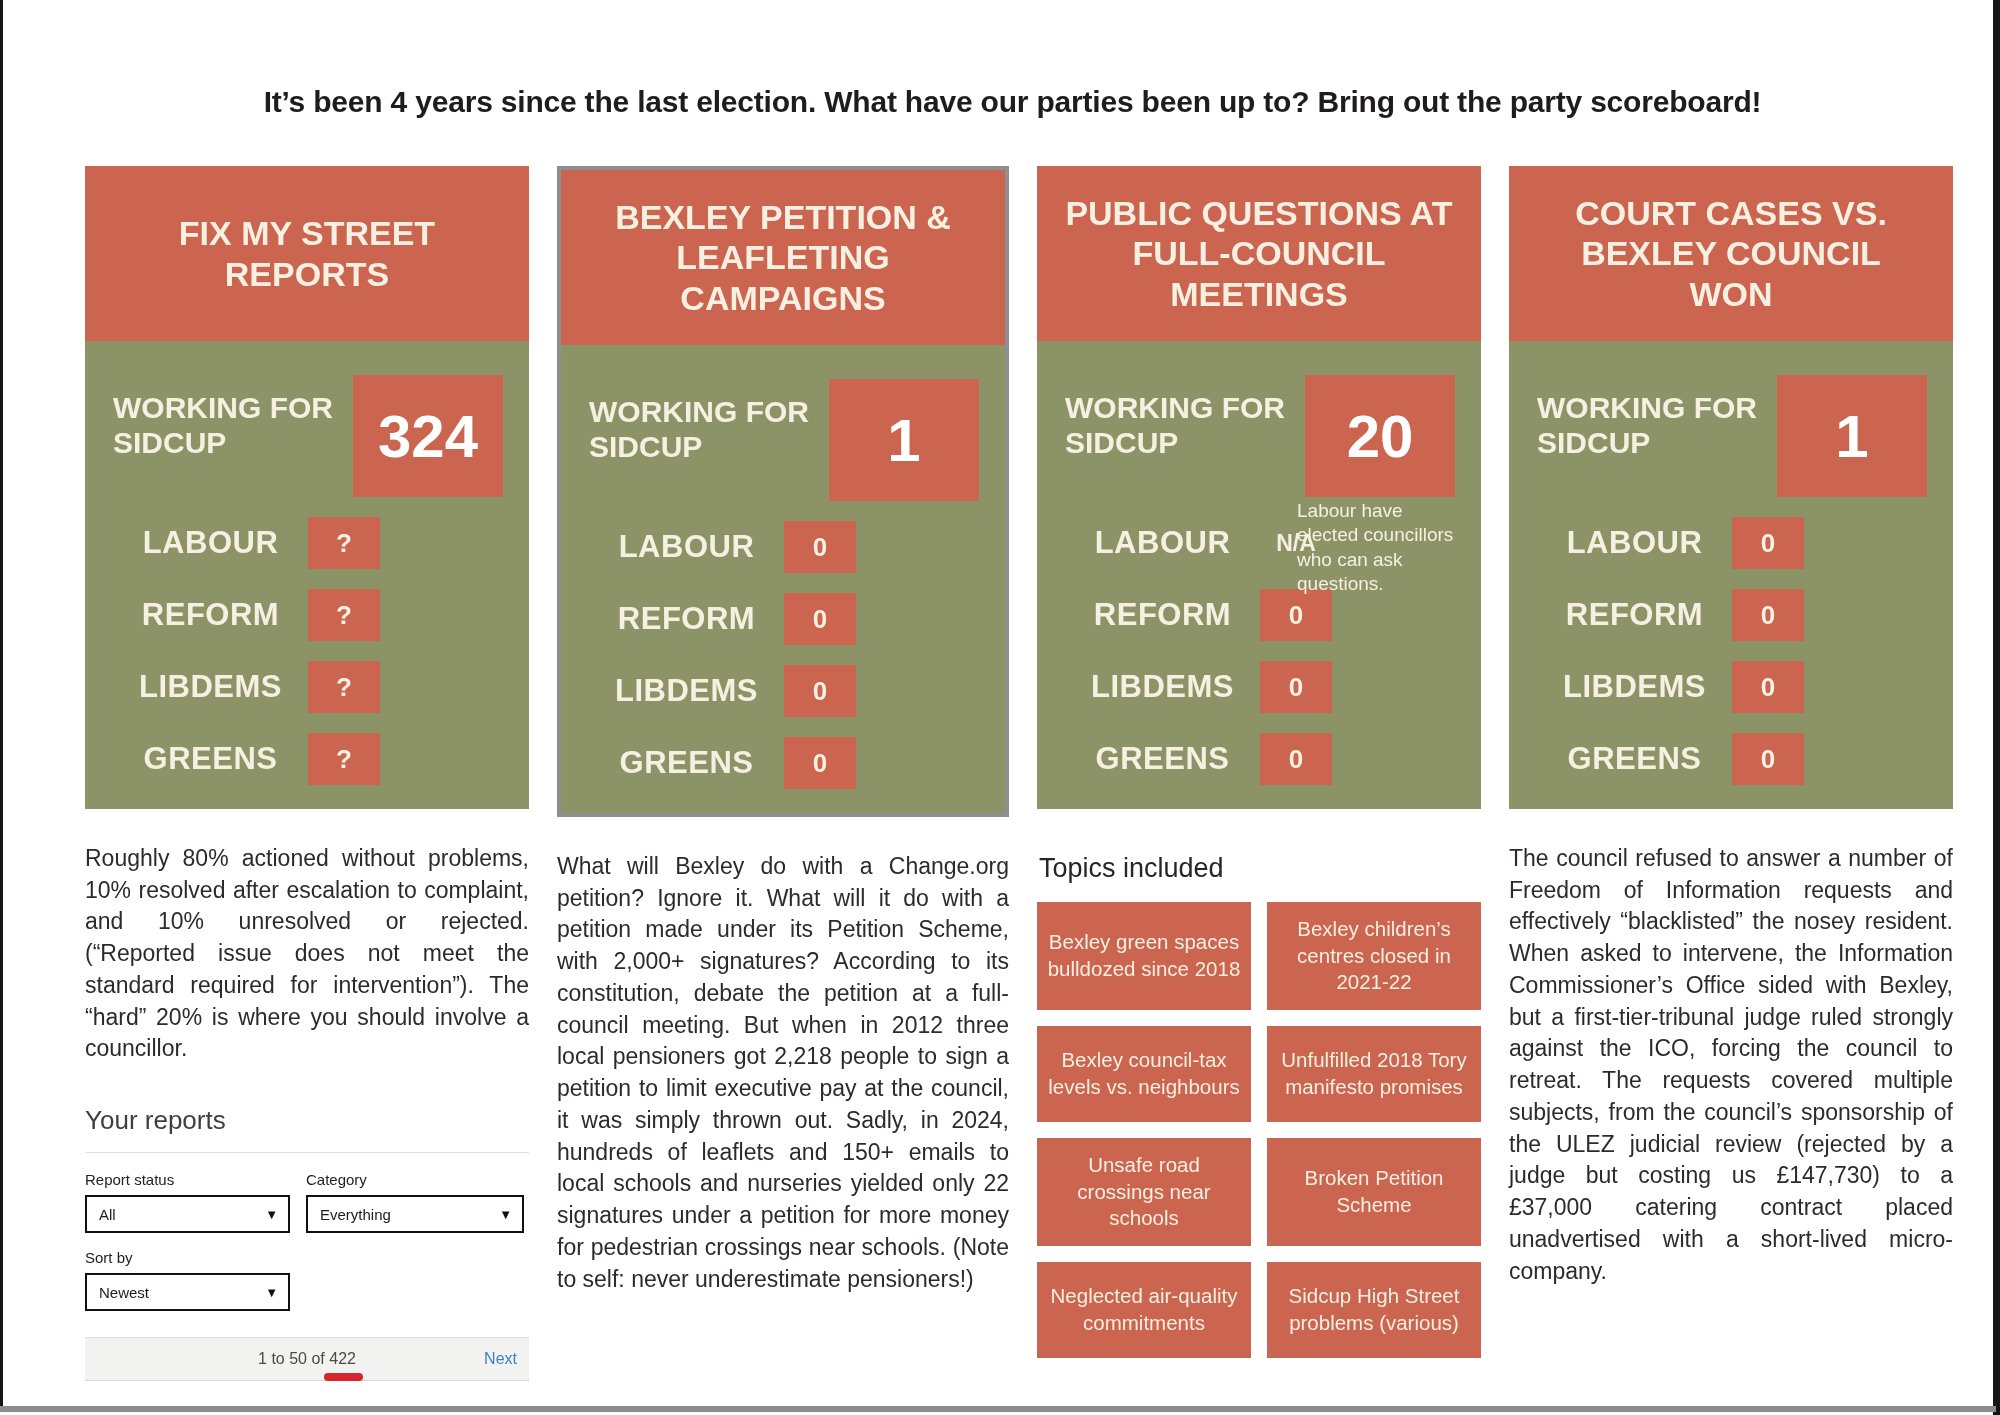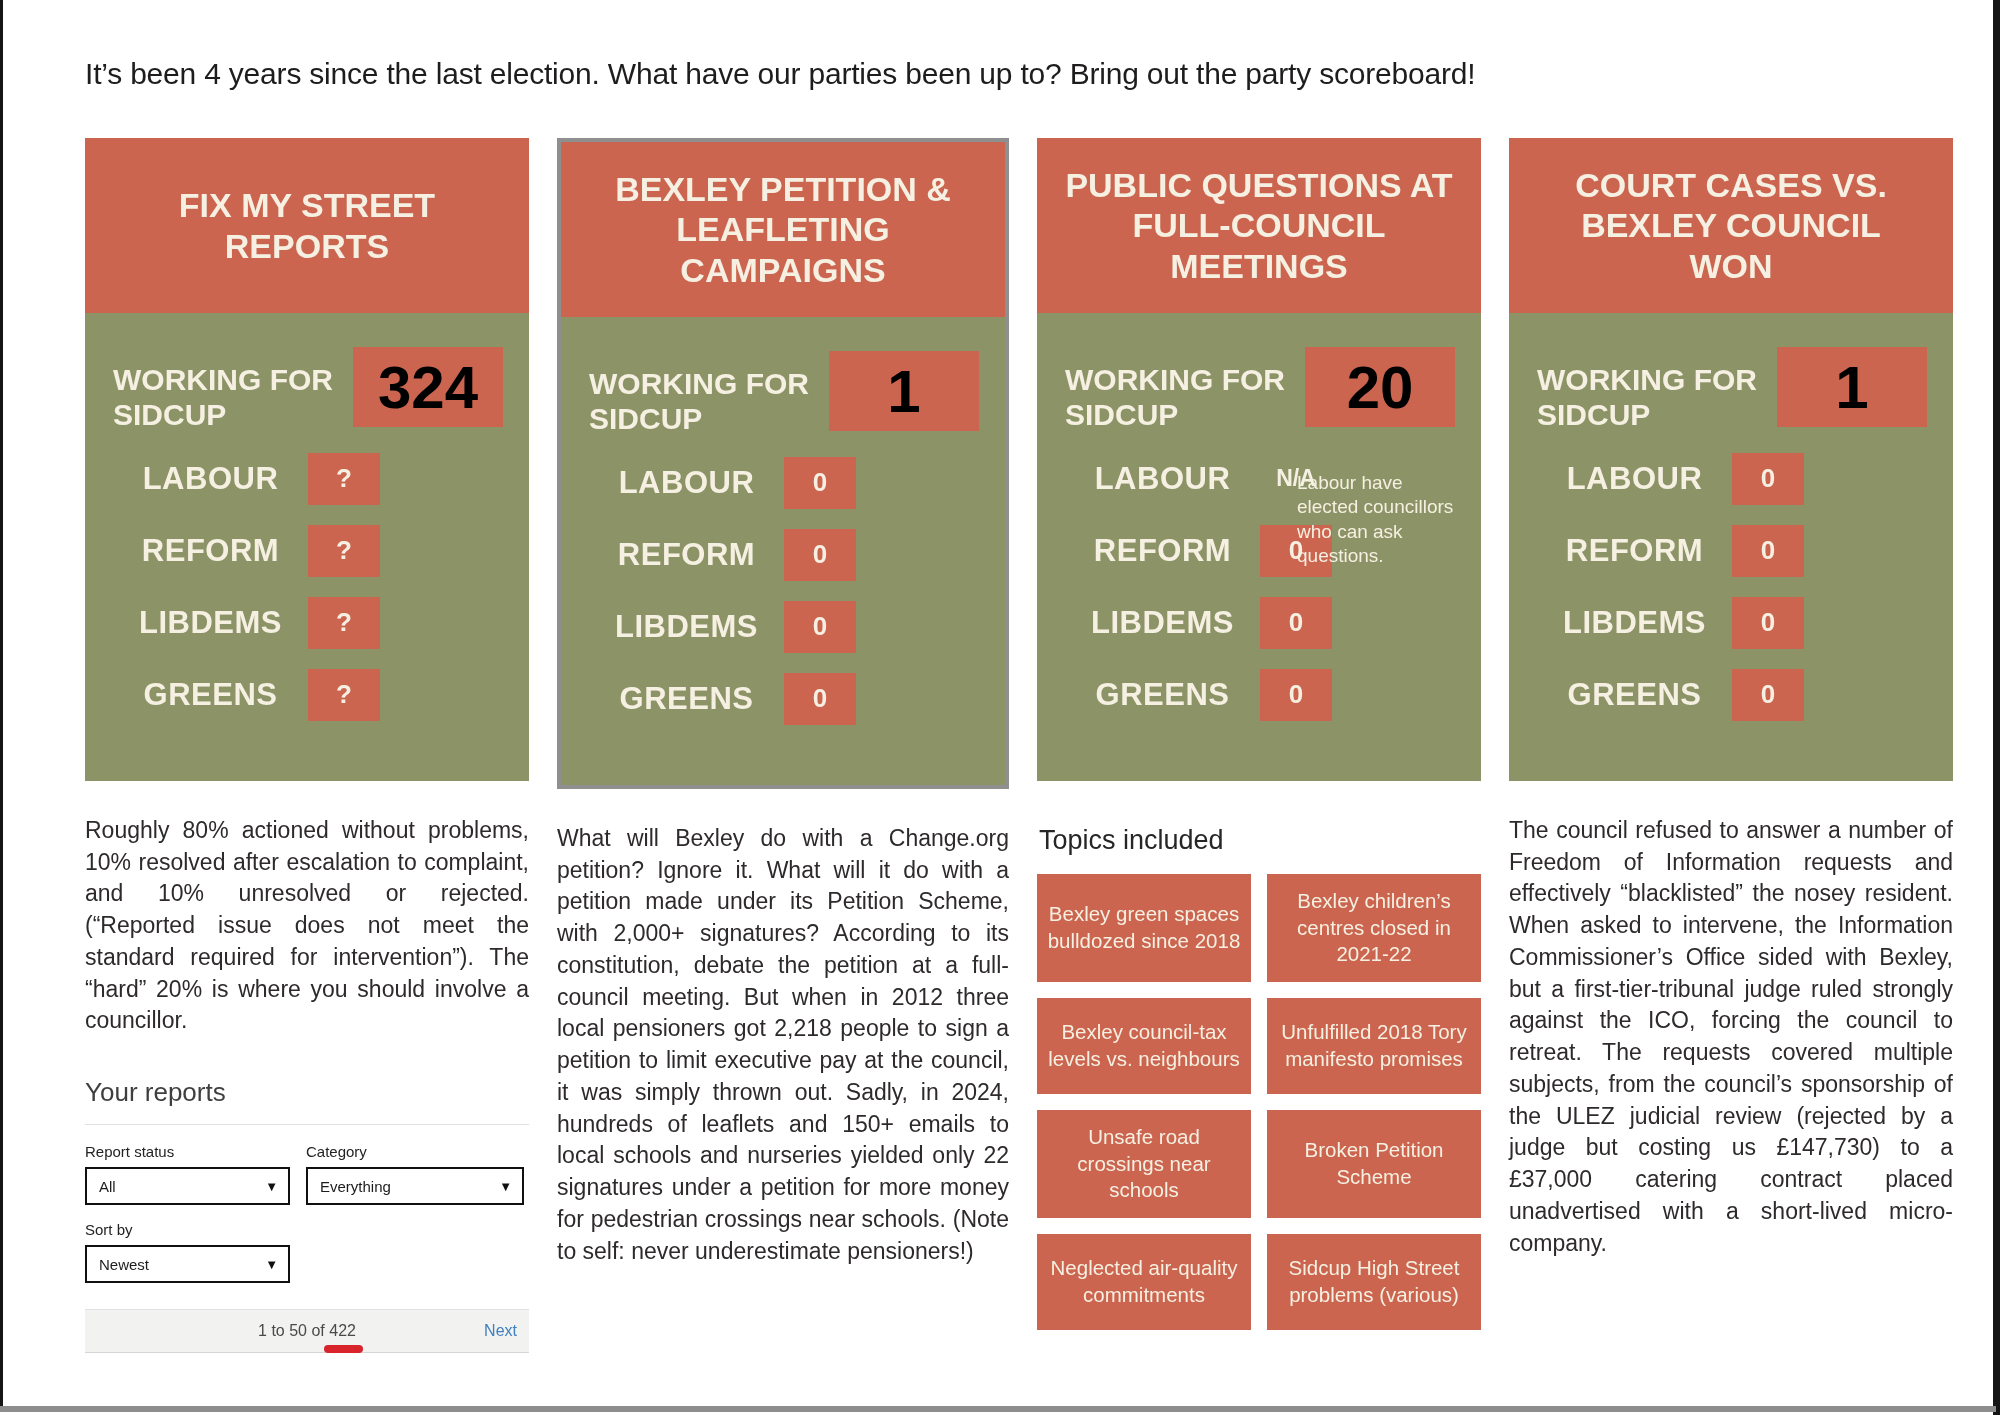--- a/index.html
+++ b/index.html
@@ -4,34 +4,34 @@
 <style>
   * { margin:0; padding:0; box-sizing:border-box; }
   body { background:#ffffff; font-family:"Liberation Sans","DejaVu Sans",sans-serif; }
   .page { position:relative; width:2000px; height:1415px; background:#ffffff; overflow:hidden; }
 
   
   .edge-left   { position:absolute; left:0; top:0; width:3px; height:1412px; background:#151515; }
   .edge-right  { position:absolute; right:0; top:0; width:7px; height:1415px; background:#151515; }
   .edge-bottom { position:absolute; left:0; top:1406px; width:1996px; height:6px; background:#8d8d8d; }
 
-  .headline { margin:57px 60px 0 85px; font-size:30px; font-weight:normal; color:#1e1c1c; letter-spacing:-0.2px; }
+  .headline { margin:85px 60px 0 85px; font-size:30px; font-weight:bold; color:#1e1c1c; letter-spacing:-0.2px;text-align:center; }
 
   .grid { display:grid; grid-template-columns:repeat(4,1fr); column-gap:28px; margin:47px 65px 0 85px; }
 
   
   .card { width:100%; }
   .card.bordered { border:4px solid #8f8f8f; }
   .card-header { background:#CC6550; min-height:175px; display:flex; align-items:center; justify-content:center;
                  text-align:center; padding:10px 28px; color:#F5F0E1; font-weight:bold; font-size:34px; line-height:1.18; }
   .card-body { background:#8C9367; height:468px; padding:26px 26px 0 28px; position:relative; }
 
   .score { display:flex; margin-top:8px; }
   .score .slabel { width:240px; padding-top:16px; color:#F5F0E1; font-weight:bold; font-size:30px; line-height:1.16; }
-  .score .sbox { margin-left:auto; width:150px; height:80px; background:#CC6550; color:#000000;
+  .score .sbox { margin-left:auto; width:150px; height:122px; background:#CC6550; color:#ffffff;
                  display:flex; align-items:center; justify-content:center; font-size:60px; font-weight:bold; }
 
   .score-note { position:absolute; top:158px; right:24px; width:160px; color:#F5F0E1; font-size:19px; line-height:1.28; }
 
   .party { display:flex; align-items:center; margin-top:20px; height:52px; }
   .party:first-of-type { margin-top:28px; }
   .party .plabel { width:50%; color:#F5F0E1; font-weight:bold; font-size:31px; letter-spacing:0.5px;text-align:center; }
   .party .pvalue { width:72px; height:52px; background:#CC6550; color:#F5F0E1; font-weight:bold; font-size:26px;
                    display:flex; align-items:center; justify-content:center; }
   .party .pvalue.plain { background:transparent; font-size:23px; }

